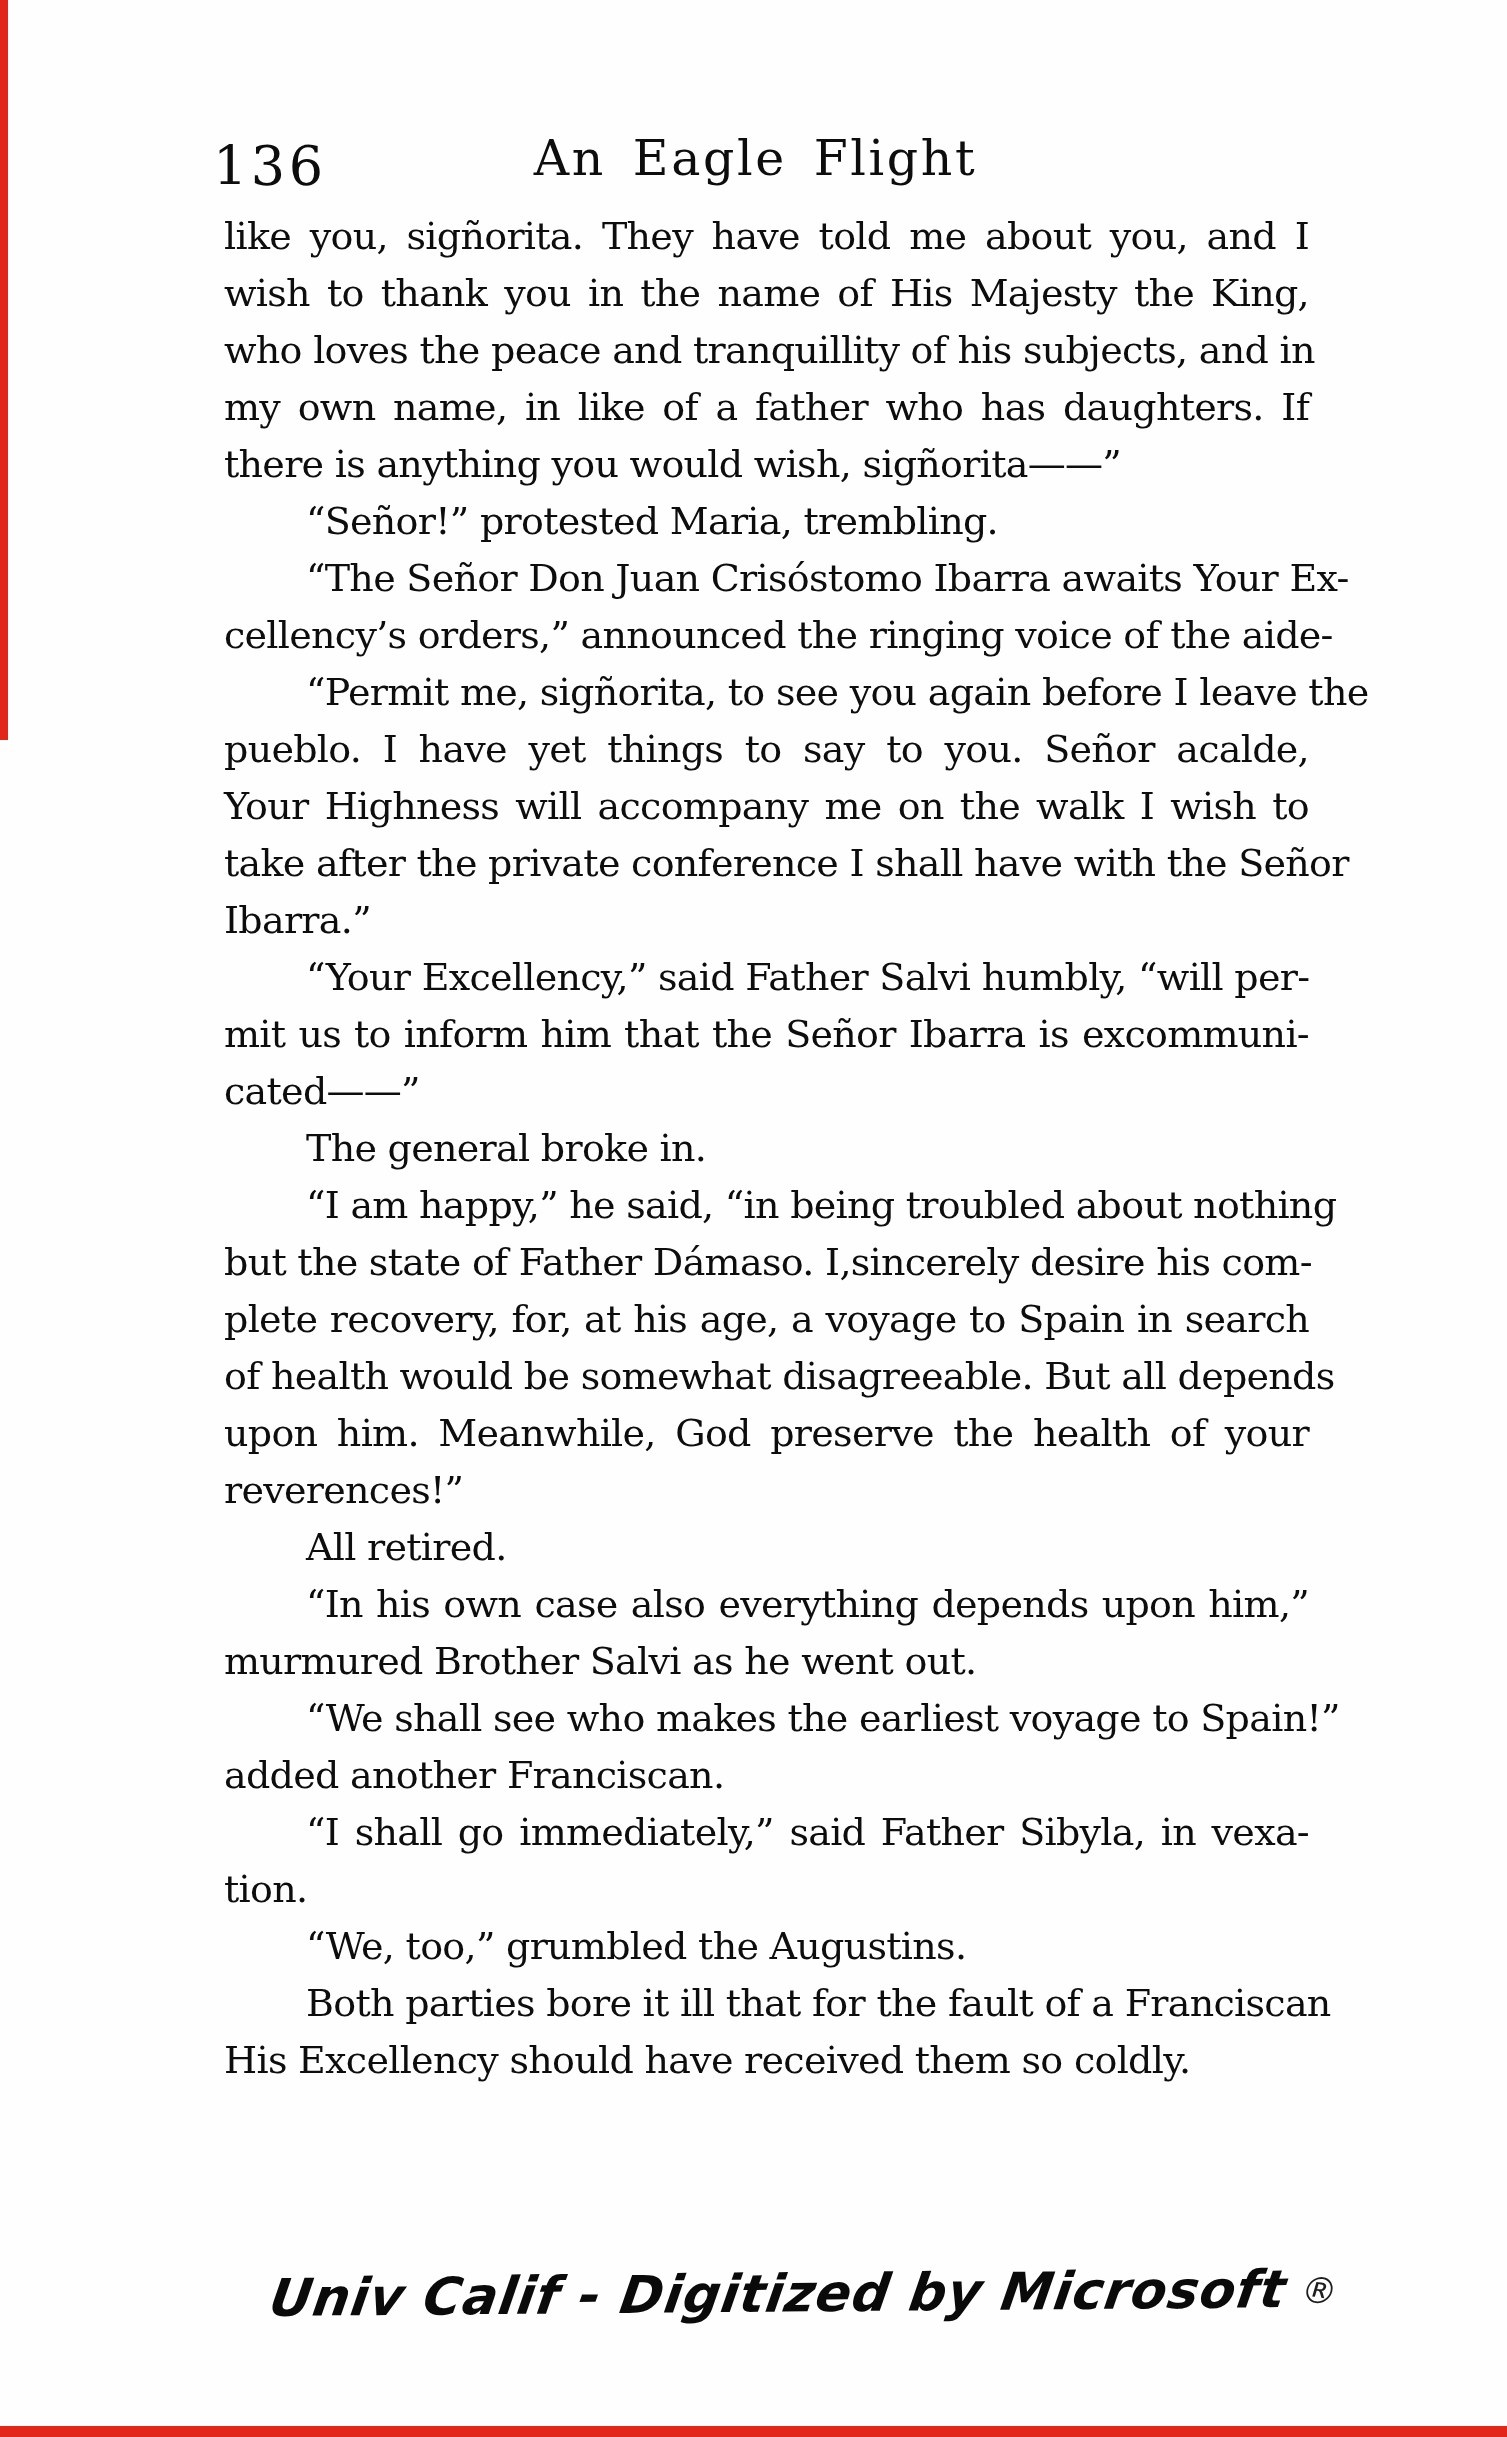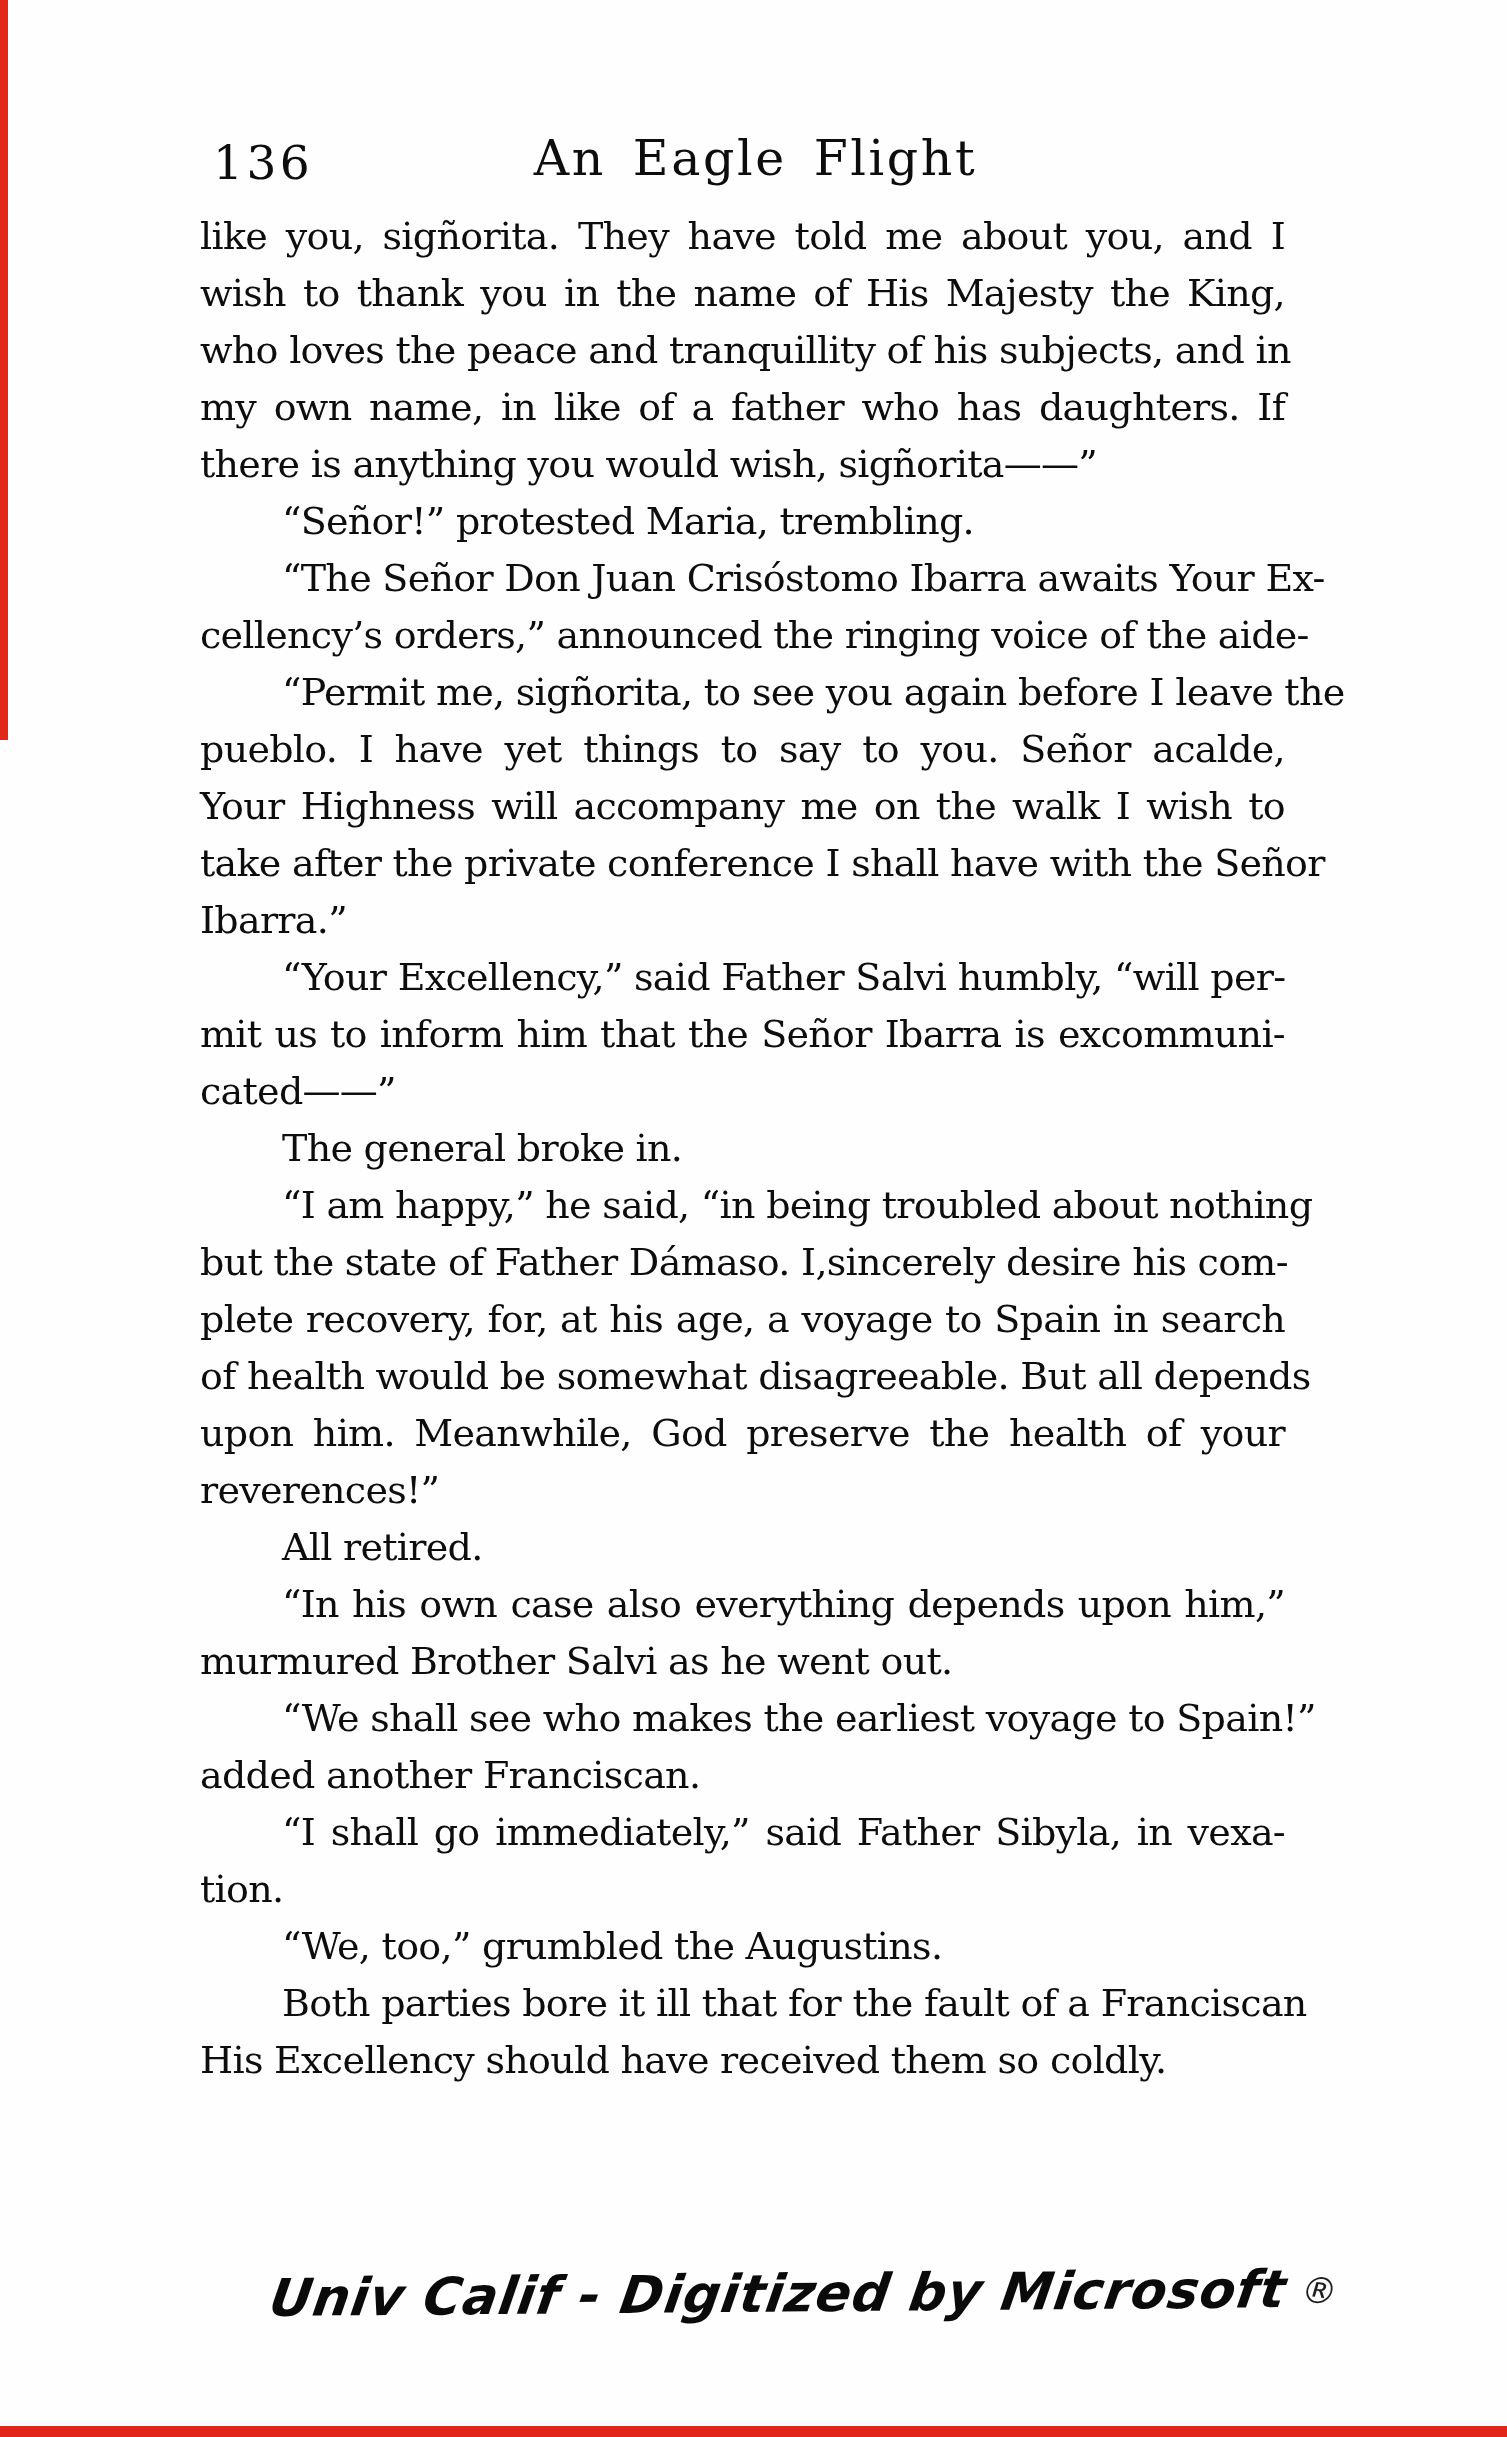--- a/index.html
+++ b/index.html
@@ -12,30 +12,30 @@
     color:#0d0d0d;
   }
   .page{position:absolute;inset:0;background:#fefefe;}
   
   .red-left{position:absolute;left:0;top:0;width:7.8px;height:740px;}
   .red-bottom{position:absolute;left:0;bottom:0;width:1507px;height:12px;}
   
   .header{position:absolute;top:130px;left:213px;right:209px;height:69px;}
   .page-number{
     position:absolute;left:0;top:5.2px;
-    font-size:47px;letter-spacing:3.5px;
+    font-size:54px;letter-spacing:3.5px;
   }
   .page-title{
     position:absolute;left:0;right:0;top:0;
     text-align:center;
     font-size:49px;letter-spacing:2.6px;word-spacing:8.7px;
   }
   
   .text-block{
-    position:absolute;left:200px;top:208px;width:1085px;
+    position:absolute;left:224px;top:208px;width:1085px;
     font-size:38px;letter-spacing:-0.7px;
   }
   .line{
     white-space:nowrap;
     line-height:57px;
     height:57px;
   }
   .line.j{text-align:justify;text-align-last:justify;}
   .line.ind{padding-left:82px;}
   

